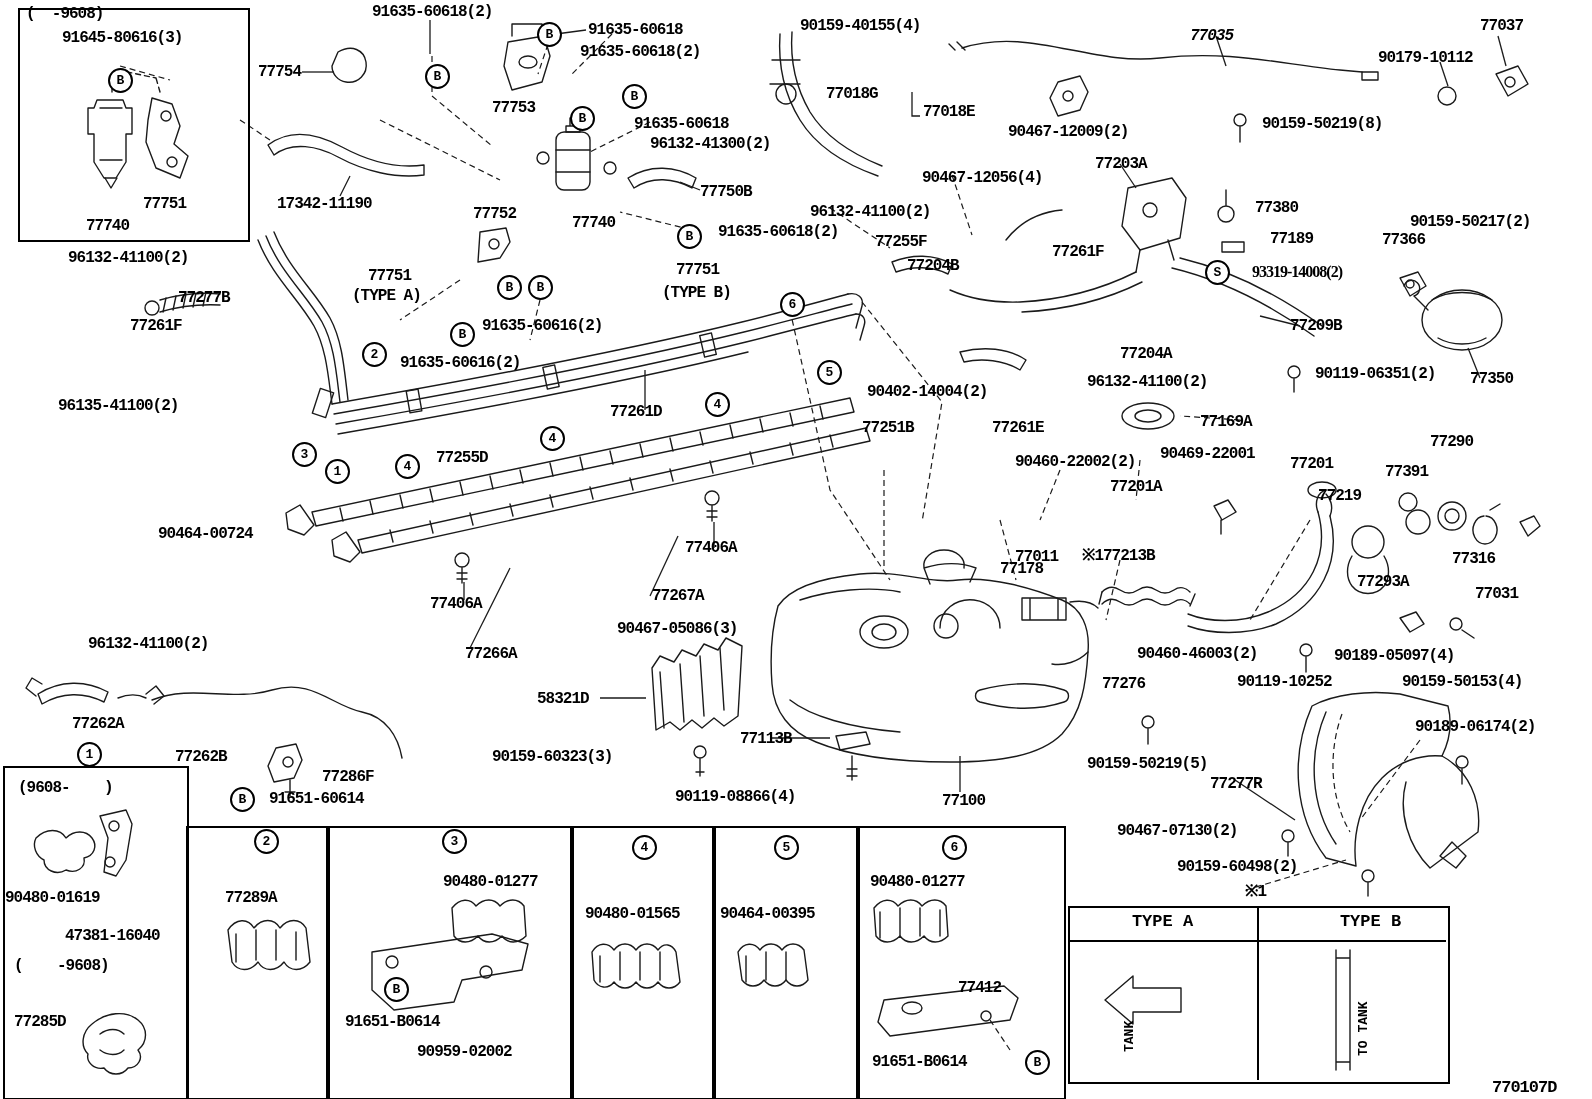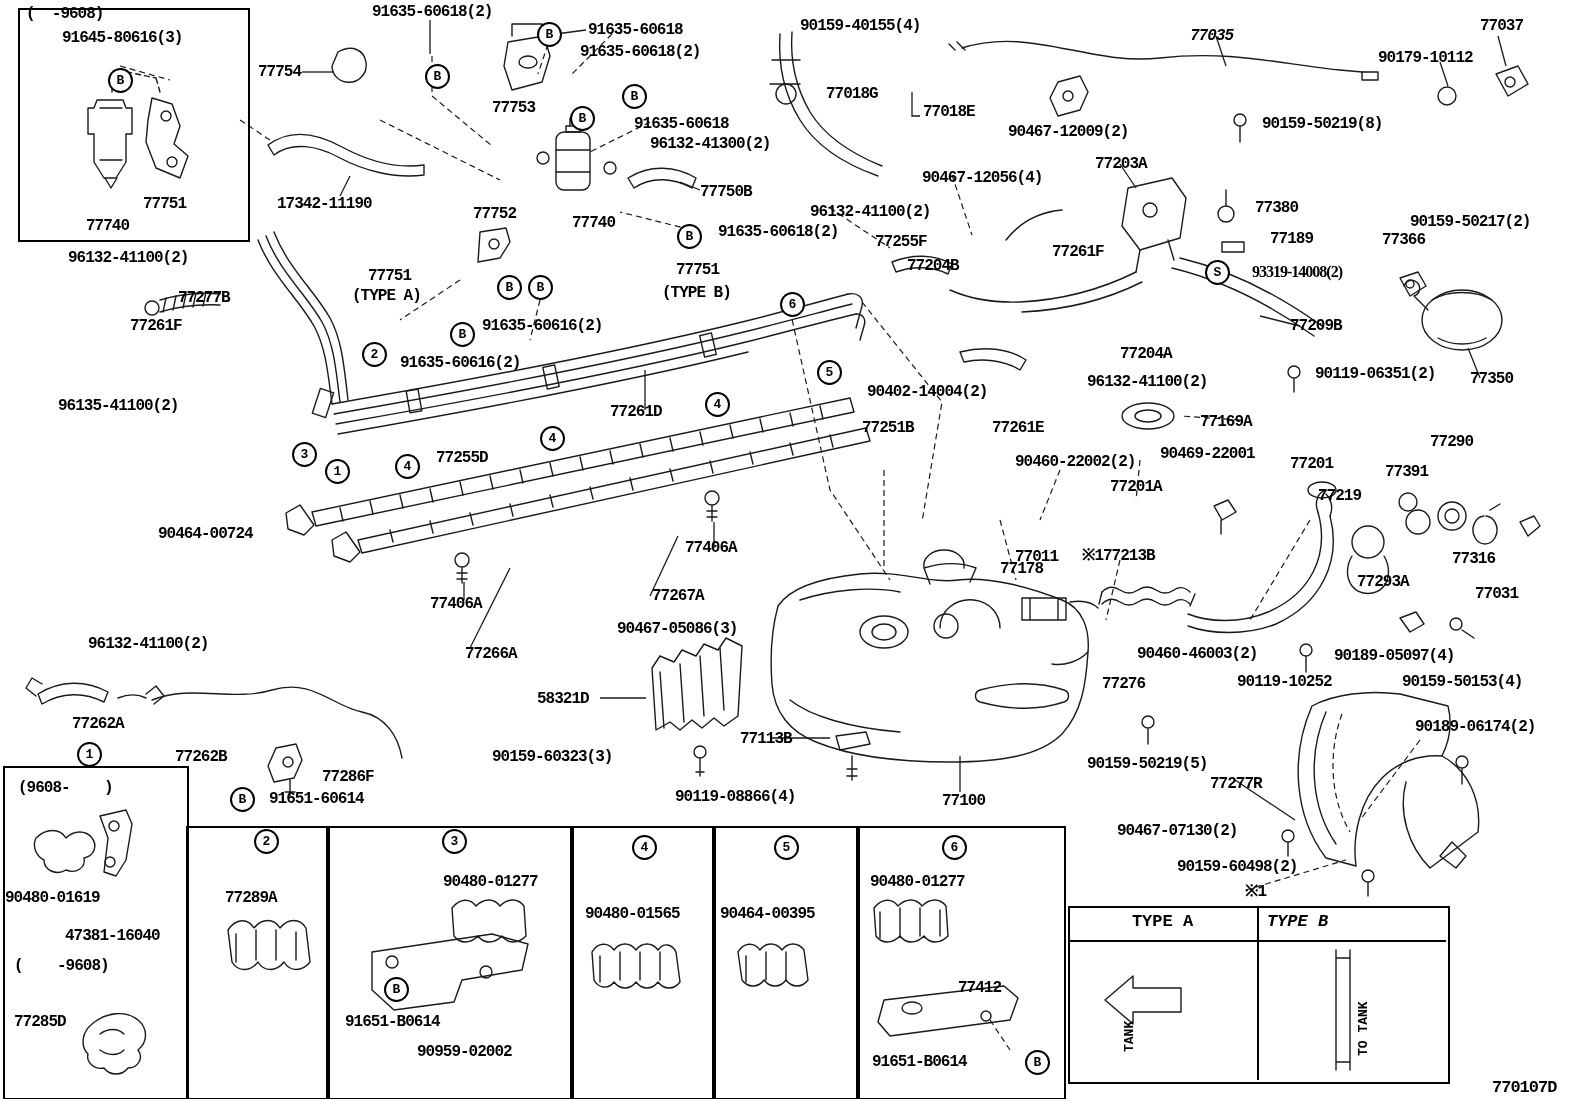--- a/index.html
+++ b/index.html
@@ -253,21 +253,21 @@
   <div class="box" style="left:186px;top:826px;width:140px;height:270px;"></div>
   <div class="box" style="left:326px;top:826px;width:244px;height:270px;"></div>
   <div class="box" style="left:570px;top:826px;width:142px;height:270px;"></div>
   <div class="box" style="left:712px;top:826px;width:144px;height:270px;"></div>
   <div class="box" style="left:856px;top:826px;width:206px;height:270px;"></div>
 
   <div class="box" style="left:1068px;top:906px;width:378px;height:174px;"></div>
   <div class="hline" style="left:1068px;top:940px;width:378px;"></div>
   <div class="vline" style="left:1257px;top:906px;height:174px;"></div>
   <div class="theader" style="left:1068px;top:912px;width:189px;">TYPE A</div>
-  <div class="theader" style="left:1203px;top:912px;width:189px;font-style:italic;">TYPE B</div>
+  <div class="theader" style="left:1276px;top:912px;width:189px;">TYPE B</div>
   <div class="vtext" style="left:1122px;top:1052px;">TANK</div>
   <div class="vtext" style="left:1356px;top:1056px;">TO TANK</div>
 
   <div class="footer-code" style="left:1492px;top:1078px;">770107D</div>
 <div class="part-label" style="left: 26px; top: 6px;">(  -9608)</div>
     <div class="part-label" style="left: 62px; top: 30px;">91645-80616(3)</div>
     <div class="part-label" style="left: 143px; top: 196px;">77751</div>
     <div class="part-label" style="left: 86px; top: 218px;">77740</div>
     <div class="part-label" style="left: 258px; top: 64px;">77754</div>
     <div class="part-label" style="left: 372px; top: 4px;">91635-60618(2)</div>

